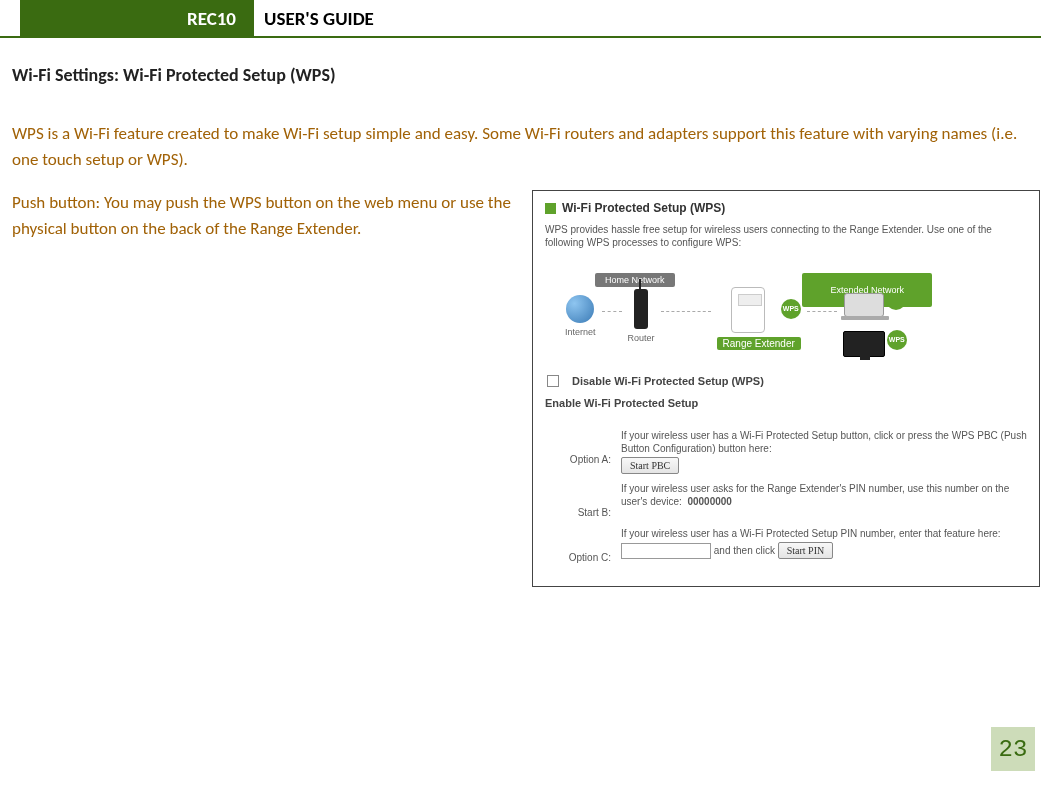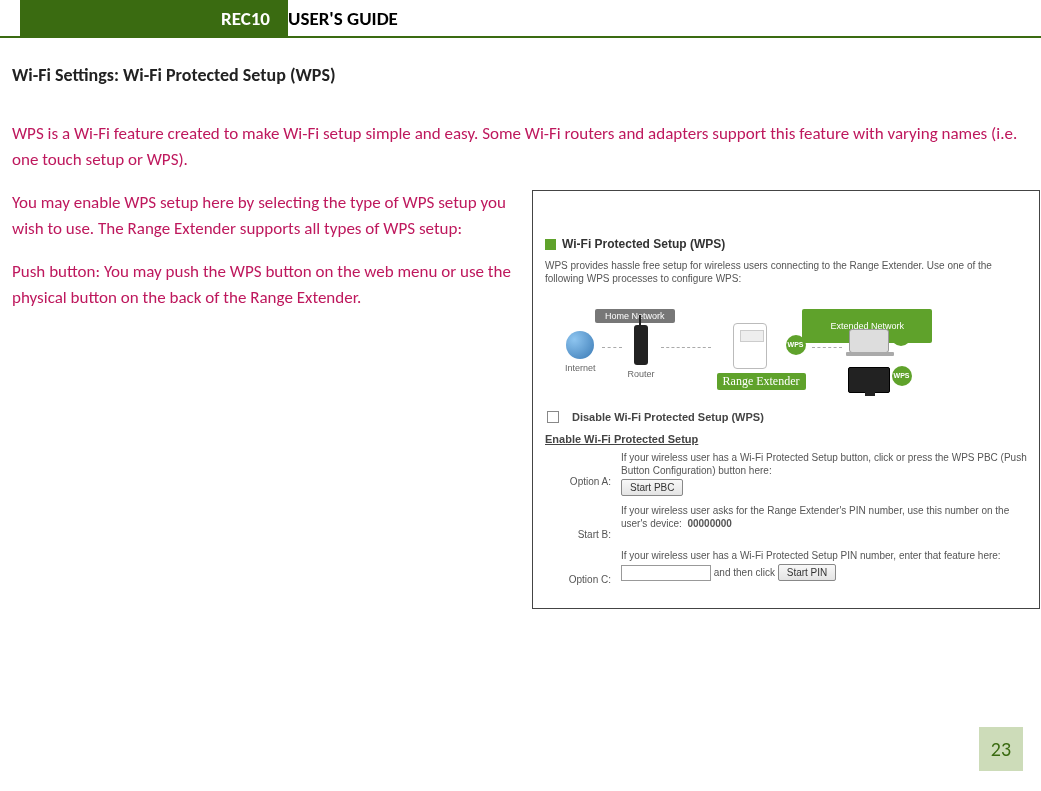--- a/index.html
+++ b/index.html
@@ -20,42 +20,43 @@
   }
   .header-green {
     background: #3a6b11;
     color: #fff;
     font-weight: bold;
     font-size: 19px;
     padding: 4px 18px;
     display: flex;
     align-items: center;
     margin-left: 20px;
-    width: 268px;
+    width: 234px;
     justify-content: flex-end;
   }
   .header-title {
     font-weight: bold;
     font-size: 19px;
     display: flex;
     align-items: center;
+    padding-left: 10px;
     color: #000;
   }
   .content {
     padding: 26px 10px 0 12px;
   }
   .section-title {
     font-weight: bold;
     font-size: 18px;
     color: #222;
     margin-bottom: 35px;
   }
   .para {
     font-size: 17px;
-    color: #be185d;
+    color: #a16207;
     line-height: 1.5;
     margin-bottom: 18px;
   }
   .two-col {
     display: flex;
     gap: 20px;
   }
   .left-col {
     flex: 0 0 500px;
   }
@@ -68,21 +69,20 @@
     font-family: Arial, sans-serif;
     font-size: 11px;
     color: #444;
     width: 508px;
   }
   .sb-title-row {
     display: flex;
     align-items: center;
     gap: 6px;
     margin-bottom: 8px;
-    margin-top: 36px;
   }
   .green-sq {
     width: 11px; height: 11px;
     background: #5fa22b;
   }
   .sb-title {
     font-weight: bold;
     font-size: 12px;
     color: #333;
   }
@@ -138,24 +138,23 @@
     margin: 6px auto 4px auto;
     position: relative;
   }
   .extender::before {
     content: ""; position: absolute; top: 6px; left: 6px;
     width: 22px; height: 10px; background: #eee;
     border: 1px solid #ccc;
   }
   .extender-lbl {
     background: #5fa22b; color: #fff;
-    font-size: 12px; padding: 1px 6px;
+    font-size: 10px; padding: 1px 6px;
     border-radius: 2px;
     display: inline-block;
-    font-family: Liberation Serif, serif;
   }
   .wps-badge {
     display: inline-block;
     width: 20px; height: 20px; border-radius: 50%;
     background: #5fa22b; color: #fff;
     font-size: 7px; line-height: 20px; text-align: center;
     font-weight: bold;
   }
   .laptop {
     width: 40px; height: 24px;
@@ -195,22 +194,21 @@
     font-weight: bold;
   }
   .chk {
     width: 12px; height: 12px;
     border: 1px solid #888;
     background: #fff;
   }
   .enable-title {
     font-size: 11px;
     font-weight: bold;
-    margin-bottom: 6px;
-    text-decoration: underline;
+    margin-bottom: 20px;
   }
   .option-row {
     display: flex;
     font-size: 10px;
     color: #555;
     margin-bottom: 8px;
     line-height: 1.3;
   }
   .option-label {
     flex: 0 0 76px;
@@ -221,61 +219,62 @@
   .option-body { flex: 1; }
   .btn {
     display: inline-block;
     border: 1px solid #888;
     background: linear-gradient(#f8f8f8,#e4e4e4);
     padding: 1px 8px;
     font-size: 10px;
     border-radius: 2px;
     color: #333;
     margin-top: 2px;
+    font-family: Liberation Serif, serif;
   }
   .pin-input {
     width: 90px; height: 16px;
     border: 1px solid #999;
     background: #fff;
     display: inline-block;
     vertical-align: middle;
   }
   .page-num {
     position: absolute;
-    right: 18px;
+    right: 6px;
     bottom: 20px;
     background: #cddcb9;
     color: #3a6b11;
     width: 44px;
     height: 44px;
     display: flex;
     align-items: center;
     justify-content: center;
-    font-size: 20px;
+    font-size: 24px;
+    font-family: Liberation Mono, monospace;
   }
   .stack { display:flex; flex-direction:column; align-items:center; gap:2px; }
   .row-dev { display:flex; align-items:center; gap:2px; }
 </style>
 </head>
 <body>
 
 <div class="header-bar">
   <div class="header-green">
     <span>REC10</span>
   </div>
   <div class="header-title">USER'S GUIDE</div>
 </div>
 
 <div class="content">
   <div class="section-title">Wi-Fi Settings: Wi-Fi Protected Setup (WPS)</div>
   <div class="para">WPS is a Wi-Fi feature created to make Wi-Fi setup simple and easy.  Some Wi-Fi routers and adapters support this feature with varying names (i.e. one touch setup or WPS).</div>
 
   <div class="two-col">
     <div class="left-col">
-      <div class="para">You may enable WPS setup here by selecting the type of WPS setup you wish to use.  The Range Extender supports all types of WPS setup:</div>
       <div class="para">Push button: You may push the WPS button on the web menu or use the physical button on the back of the Range Extender.</div>
     </div>
     <div class="right-col">
       <div class="screenshot-box">
         <div class="sb-title-row">
           <span class="green-sq"></span>
           <span class="sb-title">Wi-Fi Protected Setup (WPS)</span>
         </div>
         <div class="sb-sub">WPS provides hassle free setup for wireless users connecting to the Range Extender. Use one of the following WPS processes to configure WPS:</div>
 

